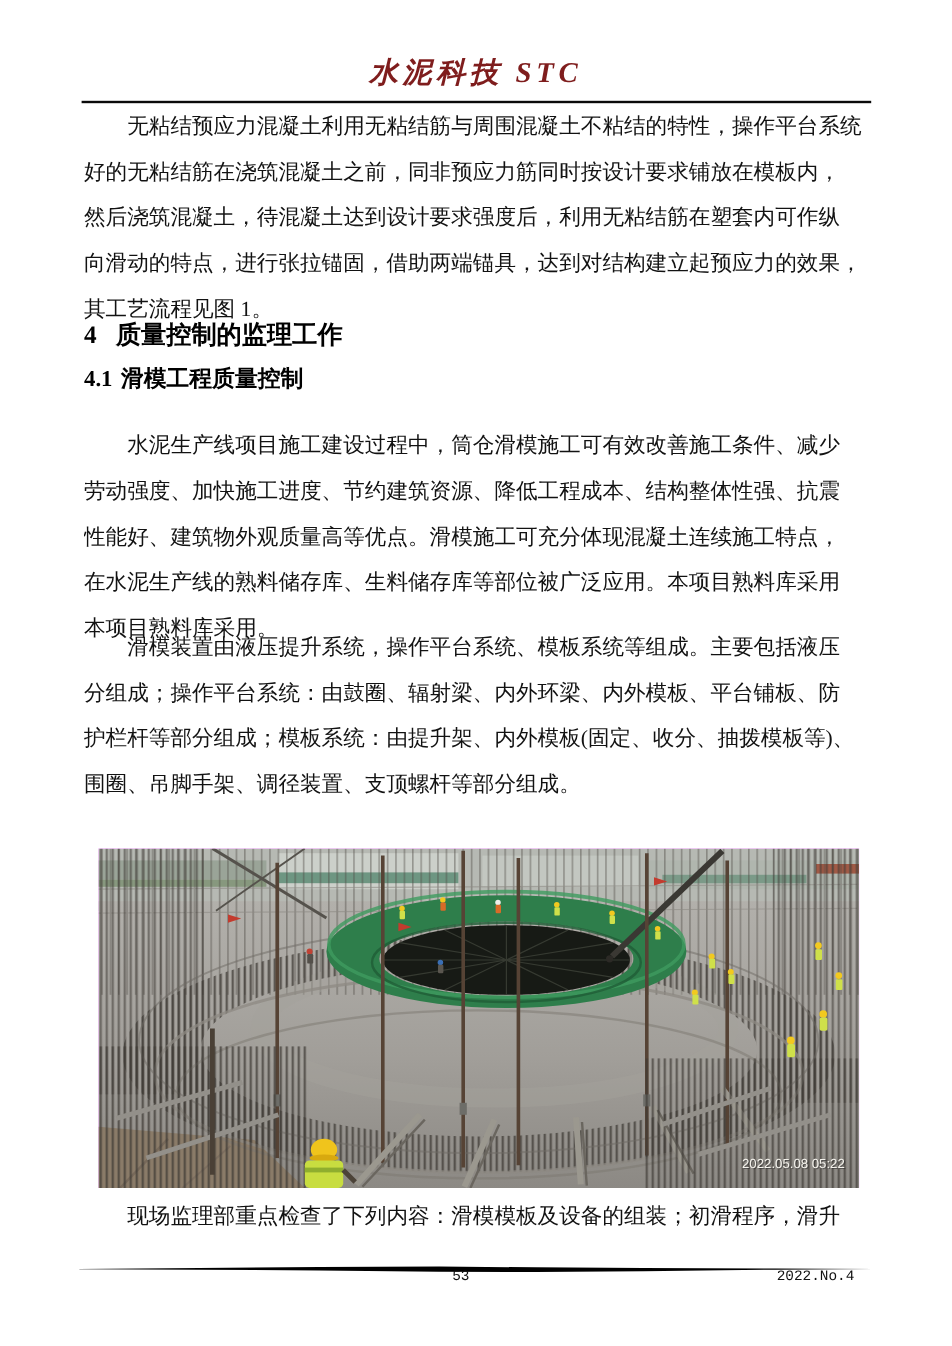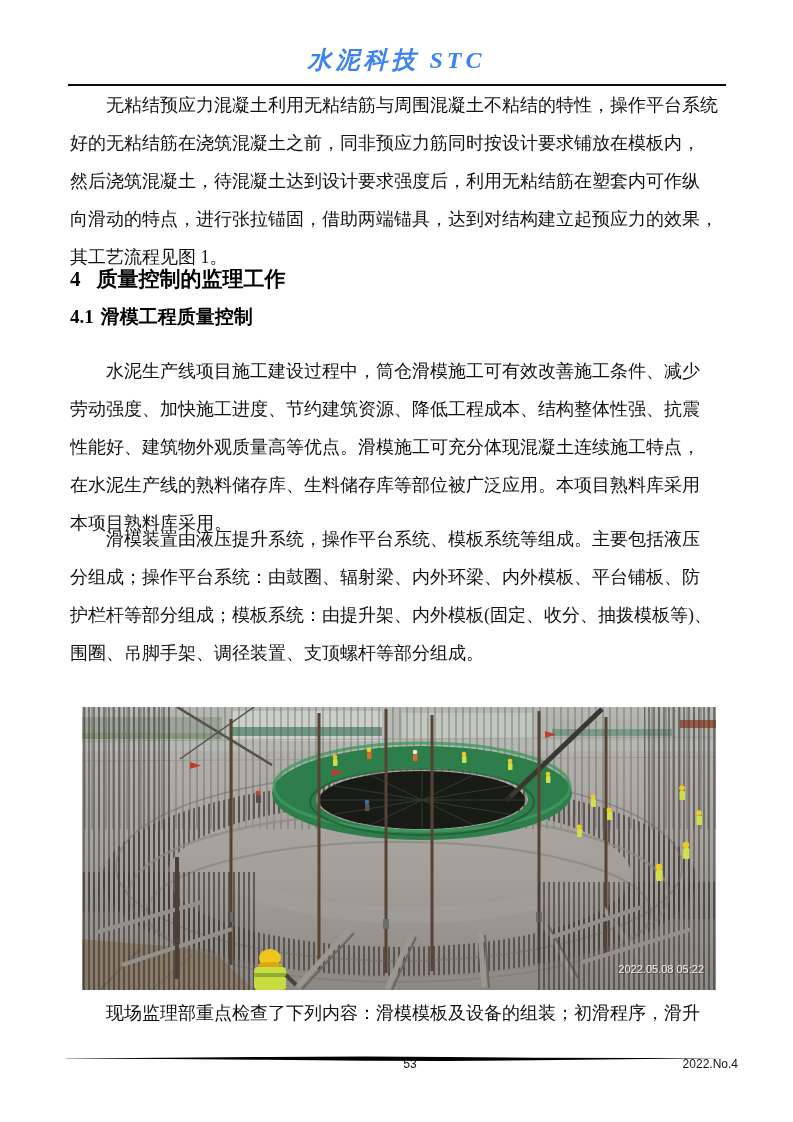--- a/index.html
+++ b/index.html
@@ -5,21 +5,21 @@
   * { margin:0; padding:0; box-sizing:border-box; }
   html,body { background:#ffffff; }
   .page {
     position:relative; width:793px; height:1122px; background:#ffffff;
     font-family:"Liberation Serif", serif; color:#121212; overflow:hidden;
   }
   .journal-title {
     position:absolute; top:44px; left:0; width:100%;
     text-align:center; font-family:"Liberation Serif", serif;
     font-style:italic; font-weight:bold; font-size:24px; letter-spacing:4px;
-    color:#3b82f6;
+    color:#7f1d1d;
   }
   .header-rule {
     position:absolute; top:84px; left:68px; width:658px; height:2px;
     background:#0a0a0a;
   }
   .para { position:absolute; left:70px; width:656px; font-size:18px; }
   .para .line { height:38px; line-height:38px; white-space:nowrap; overflow:hidden; }
   .indent { padding-left:36px; }
   #p1 { top:86px; }
   #p2 { top:352px; }
@@ -38,22 +38,22 @@
   .h-num { font-family:"Liberation Serif", serif; font-weight:bold; }
   .h2 .h-num { margin-right:16px; }
   .h3 .h-num { margin-right:7px; }
   .photo-frame {
     position:absolute; left:82px; top:707px; width:634px; height:283px;
     background:#f0abfc; overflow:hidden;
   }
   .photo-frame svg { display:block; }
   .footer-rule-wrap { position:absolute; left:66px; top:1049px; width:662px; height:8px; }
   .footer-text {
-    position:absolute; left:82px; top:1057px; width:656px; height:16px;
-    font-family:Liberation Sans, sans-serif; font-size:12px; color:#111;
+    position:absolute; left:56px; top:1057px; width:656px; height:16px;
+    font-family:Liberation Mono, monospace; font-size:12px; color:#111;
   }
   .page-number { position:absolute; left:0; width:100%; text-align:center; }
   .issue-number { position:absolute; right:0; }
   .ts-shadow { opacity:0.55; }
 </style>
 </head>
 <body>
 
 <div class="page">
 

